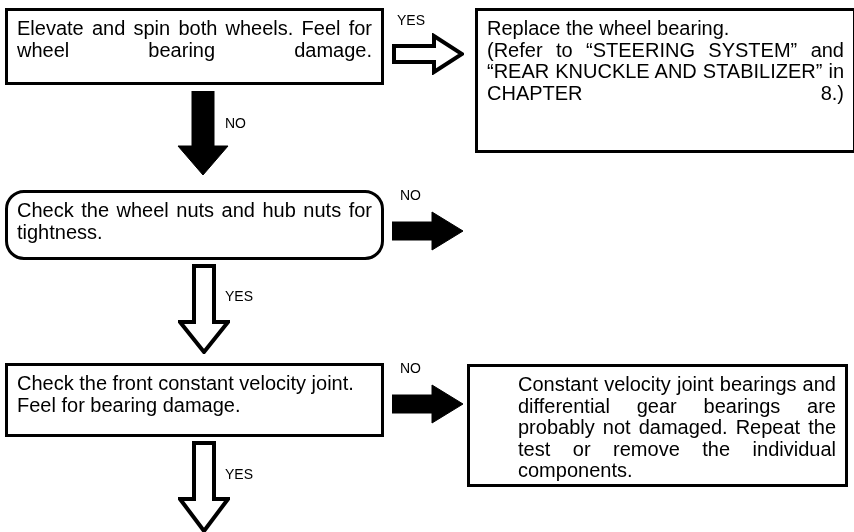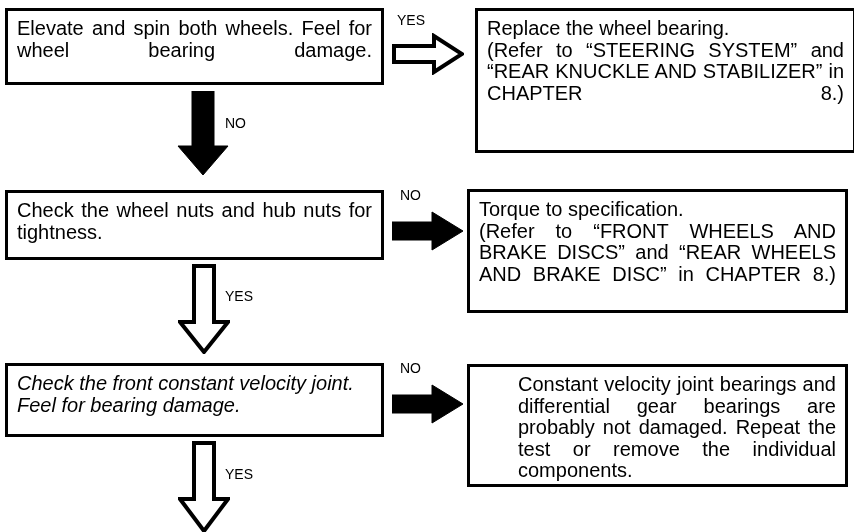--- a/index.html
+++ b/index.html
@@ -35,21 +35,20 @@
     font-size: 20px;
     line-height: 21.5px;
     color: #000000;
     text-align: justify;
     text-justify: inter-word;
     white-space: pre-line;
     hyphens: none;
   }
   .node-text.left-align {
     text-align: left;
-    font-style: italic;
   }
   
   .node-text::after {
     content: "";
     display: inline-block;
     width: 100%;
   }
 
   
   .arrow-label {
@@ -91,36 +90,32 @@
   </div>
 
   <div class="arrow" style="left:177px; top:91px; width:52px; height:85px;">
     <svg width="52" height="85" viewBox="0 0 52 85" aria-hidden="true">
       <polygon points="15,0 37,0 37,55 51,55 26,84 1,55 15,55" fill="#000000" stroke="#000000" stroke-width="1" stroke-linejoin="miter"></polygon>
     </svg>
   </div>
 
   <div class="arrow-label" style="left:225px; top:115px;">NO</div>
 
-  <div class="node-box thin" style="left:5px; top:190px; width:379px; height:70px;">
+  <div class="node-box thin" style="left:5px; top:190px; width:379px; height:70px;border-radius:19px;">
     <div class="node-text">Check the wheel nuts and hub nuts for tightness.</div>
   </div>
 
   <div class="arrow-label" style="left:400px; top:187px;">NO</div>
 
   <div class="arrow" style="left:392px; top:211px; width:72px; height:40px;">
     <svg width="72" height="40" viewBox="0 0 72 40" aria-hidden="true">
       <polygon points="0,11 40,11 40,1 71,20 40,39 40,29 0,29" fill="#000000" stroke="#000000" stroke-width="1" stroke-linejoin="miter"></polygon>
     </svg>
   </div>
 
-  <div class="node-box" style="left:467px; top:189px; width:381px; height:124px;">
-    <div class="node-text">Torque to specification.
-(Refer to “FRONT WHEELS AND BRAKE DISCS” and “REAR WHEELS AND BRAKE DISC” in CHAPTER 8.)</div>
-  </div>
 
   <div class="arrow" style="left:178px; top:264px; width:52px; height:90px;">
     <svg width="52" height="90" viewBox="0 0 52 90" aria-hidden="true">
       <polygon points="16,2 36,2 36,58 50,58 26,88 2,58 16,58" fill="#ffffff" stroke="#000000" stroke-width="4" stroke-linejoin="miter"></polygon>
     </svg>
   </div>
 
   <div class="arrow-label" style="left:225px; top:288px;">YES</div>
 
   <div class="node-box" style="left:5px; top:363px; width:379px; height:74px;">

